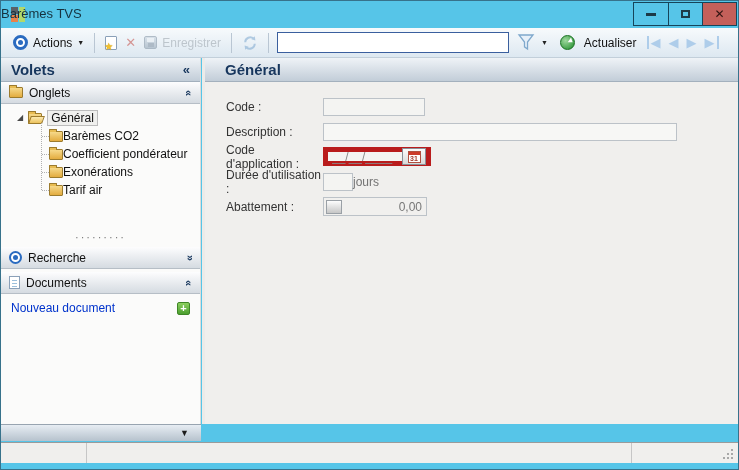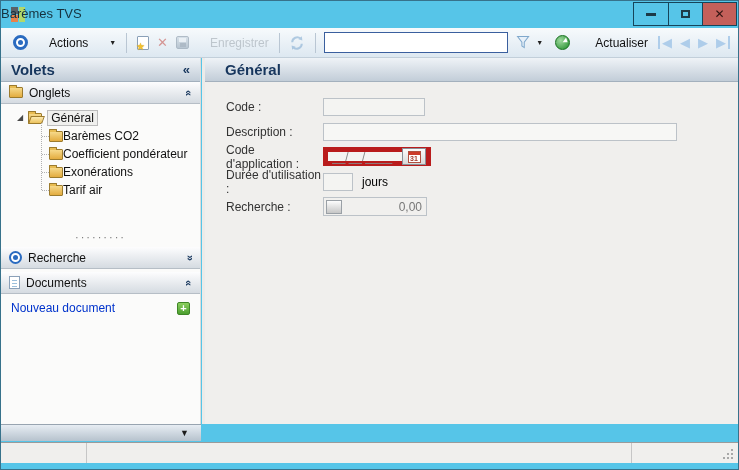--- a/index.html
+++ b/index.html
@@ -21,21 +21,21 @@
   .wbtn{width:34px;height:22px;display:flex;align-items:center;justify-content:center;border-left:1px solid #16455a;cursor:default;}
   .wbtn:first-child{border-left:none;}
   .wbtn .dash{width:10px;height:3px;background:#1c3a47;}
   .wbtn .maxbox{width:9px;height:8px;border:2px solid #1c3a47;background:transparent;}
   .wbtn.close{background:#c4605a;font-weight:bold;color:#2d1310;font-size:12px;}
   
   .toolbar{position:absolute;left:0;top:27px;right:0;height:30px;
     background:linear-gradient(#f7fafc,#dde8f1);border-bottom:1px solid #c2cfda;
     display:flex;align-items:center;padding:0 8px;}
   .tb-sep{width:1px;height:20px;background:#b9c6d3;margin:0 6px;}
-  .tb-btn{display:flex;align-items:center;gap:21px;padding:2px 4px;}
+  .tb-btn{display:flex;align-items:center;gap:5px;padding:2px 4px;}
   .tb-label{font-size:12px;color:#111;}
   .tb-label.disabled{color:#9aa3ab;}
   .caret{font-size:8px;color:#222;}
   .disabled{opacity:.55;}
   .bullseye{width:15px;height:15px;border-radius:50%;border:3px solid #2a6bc0;background:#fff;
     display:flex;align-items:center;justify-content:center;}
   .bullseye::after{content:"";width:5px;height:5px;border-radius:50%;background:#2a6bc0;}
   .bullseye.small{width:13px;height:13px;border-width:2px;}
   .pagestar{position:relative;width:12px;height:14px;background:#fff;border:1px solid #8aa0b8;border-radius:1px;}
   .pagestar .star{position:absolute;left:-2px;bottom:-3px;font-size:10px;color:#f2c12e;text-shadow:0 0 1px #b98a12;line-height:1;}
@@ -103,21 +103,21 @@
   .flabel{width:97px;font-size:12px;color:#333;flex:0 0 auto;}
   .finput{height:18px;border:1px solid #bcc2c8;background:#f4f4f2;font-family:inherit;font-size:12px;
     padding:0 3px;color:#555;outline:none;}
   .datewrap{display:flex;align-items:center;border:5px solid #b91c1c;background:#f4f4f2;height:19px;padding-left:2px;}
   .datewrap input{border:none;background:transparent;width:72px;height:15px;font-family:inherit;font-size:12px;color:#8a8a8a;outline:none;}
   .calbtn{width:24px;height:17px;border:1px solid #8a9097;background:linear-gradient(#fbfbfb,#d9d9d9);
     display:flex;align-items:center;justify-content:center;padding:0;}
   .calicon{width:13px;height:12px;background:#fff;border:1px solid #b05040;position:relative;
     font-size:7px;font-weight:bold;color:#a33b2c;text-align:center;line-height:14px;}
   .calicon::before{content:"";position:absolute;left:0;right:0;top:0;height:3px;background:#cc3b2a;}
-  .jours{margin-left:9px;font-size:12px;color:#000000;}
+  .jours{margin-left:0;font-size:12px;color:#737373;}
   .abattwrap{width:104px;height:19px;border:1px solid #bcc2c8;background:#f1f0ee;display:flex;align-items:center;padding:1px 2px;}
   .abatt-btn{width:16px;height:14px;border:1px solid #9aa0a6;background:linear-gradient(#fdfdfd,#c6c6c6);}
   .abatt-val{flex:1;text-align:right;color:#777;font-size:12px;padding-right:2px;}
   
   .statusbar{position:absolute;left:0;right:0;top:441px;height:21px;background:#f0efed;
     border-top:1px solid #9b9b9b;display:flex;}
   .sb-cell{border-right:1px solid #c6c6c6;height:100%;}
   .sb-cell.c1{width:86px;}
   .sb-cell.c2{flex:1;}
   .sb-cell.c3{width:106px;border-right:none;position:relative;}
@@ -289,21 +289,21 @@
             <span class="calicon">31</span>
           </button>
         </div>
       </div>
       <div class="frow">
         <span class="flabel">Durée d'utilisation :</span>
         <input class="finput" type="text" style="width: 30px;" value="">
         <span class="jours">jours</span>
       </div>
       <div class="frow">
-        <span class="flabel">Recherche :</span>
+        <span class="flabel">Abattement :</span>
         <div class="abattwrap">
           <span class="abatt-btn"></span>
           <span class="abatt-val">0,00</span>
         </div>
       </div>
     </div>
   </div>
 
   <div class="statusbar">
     <div class="sb-cell c1"></div>

